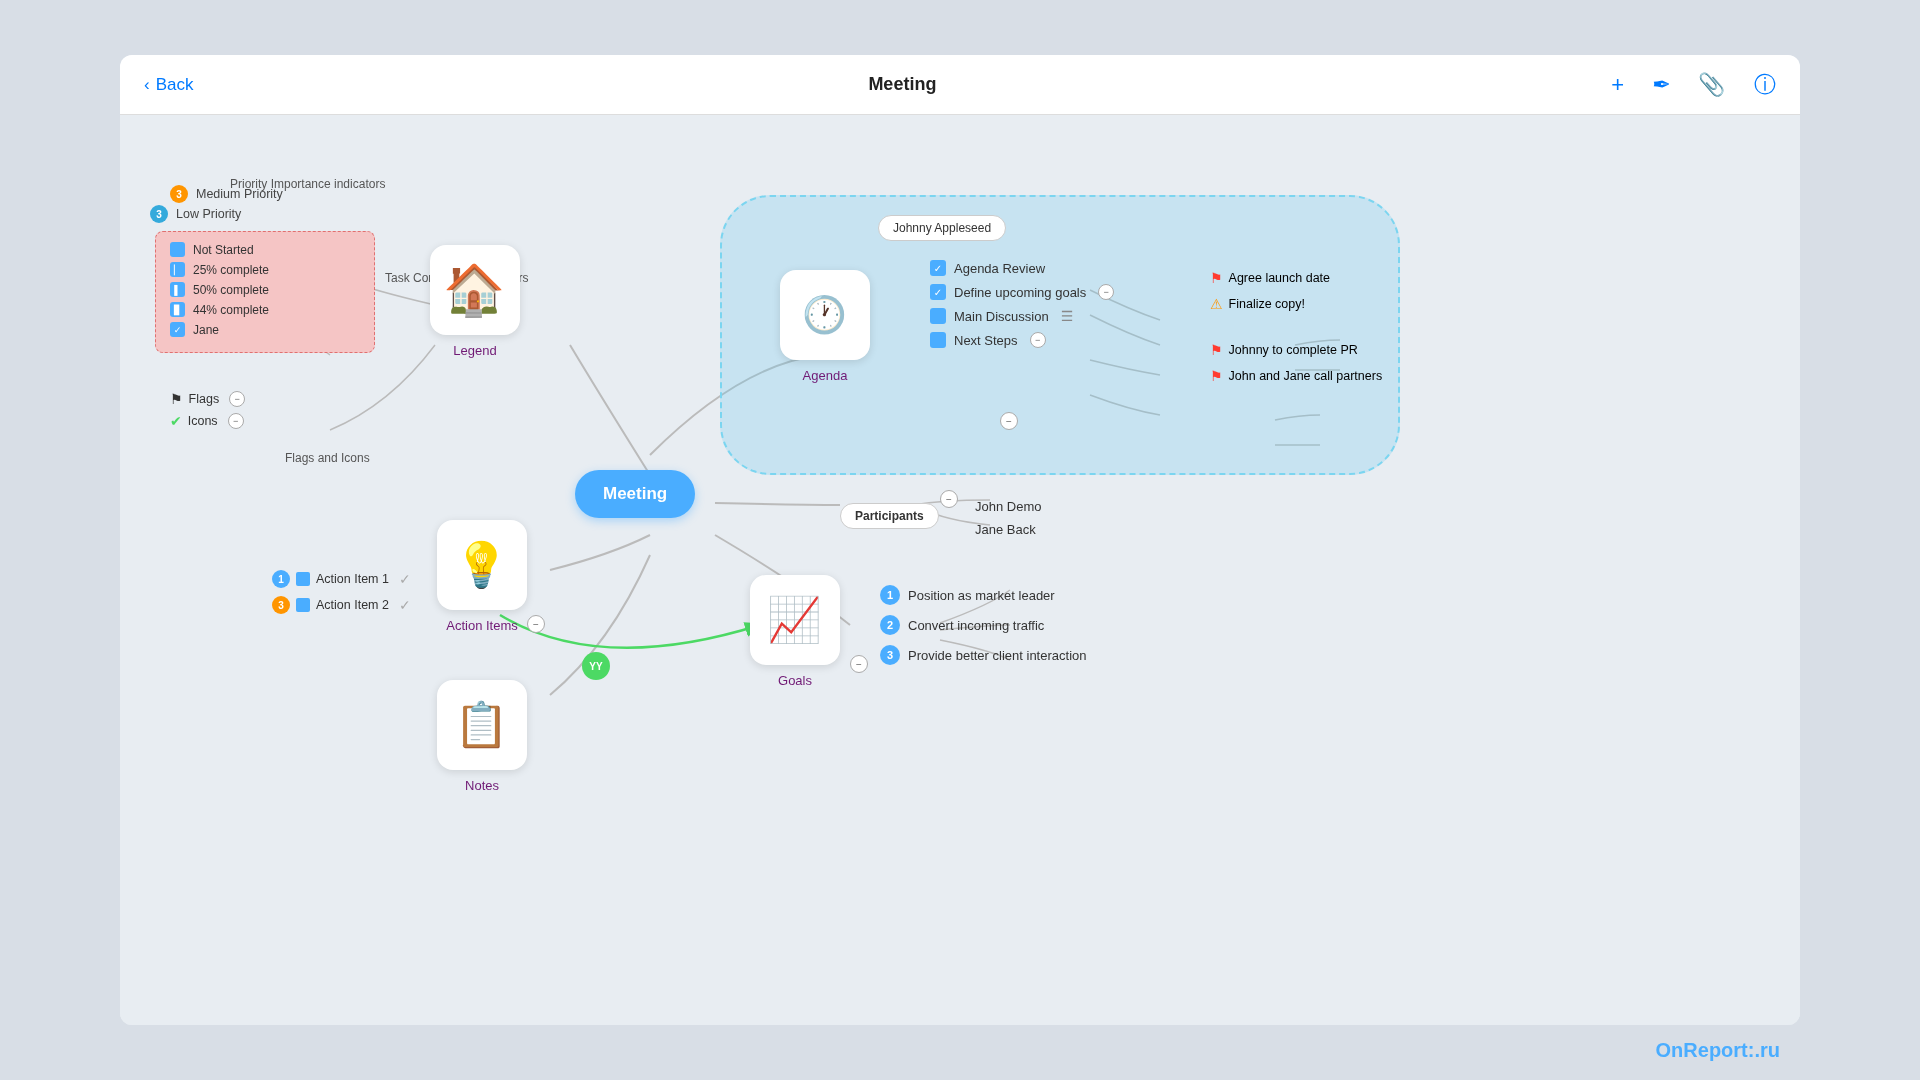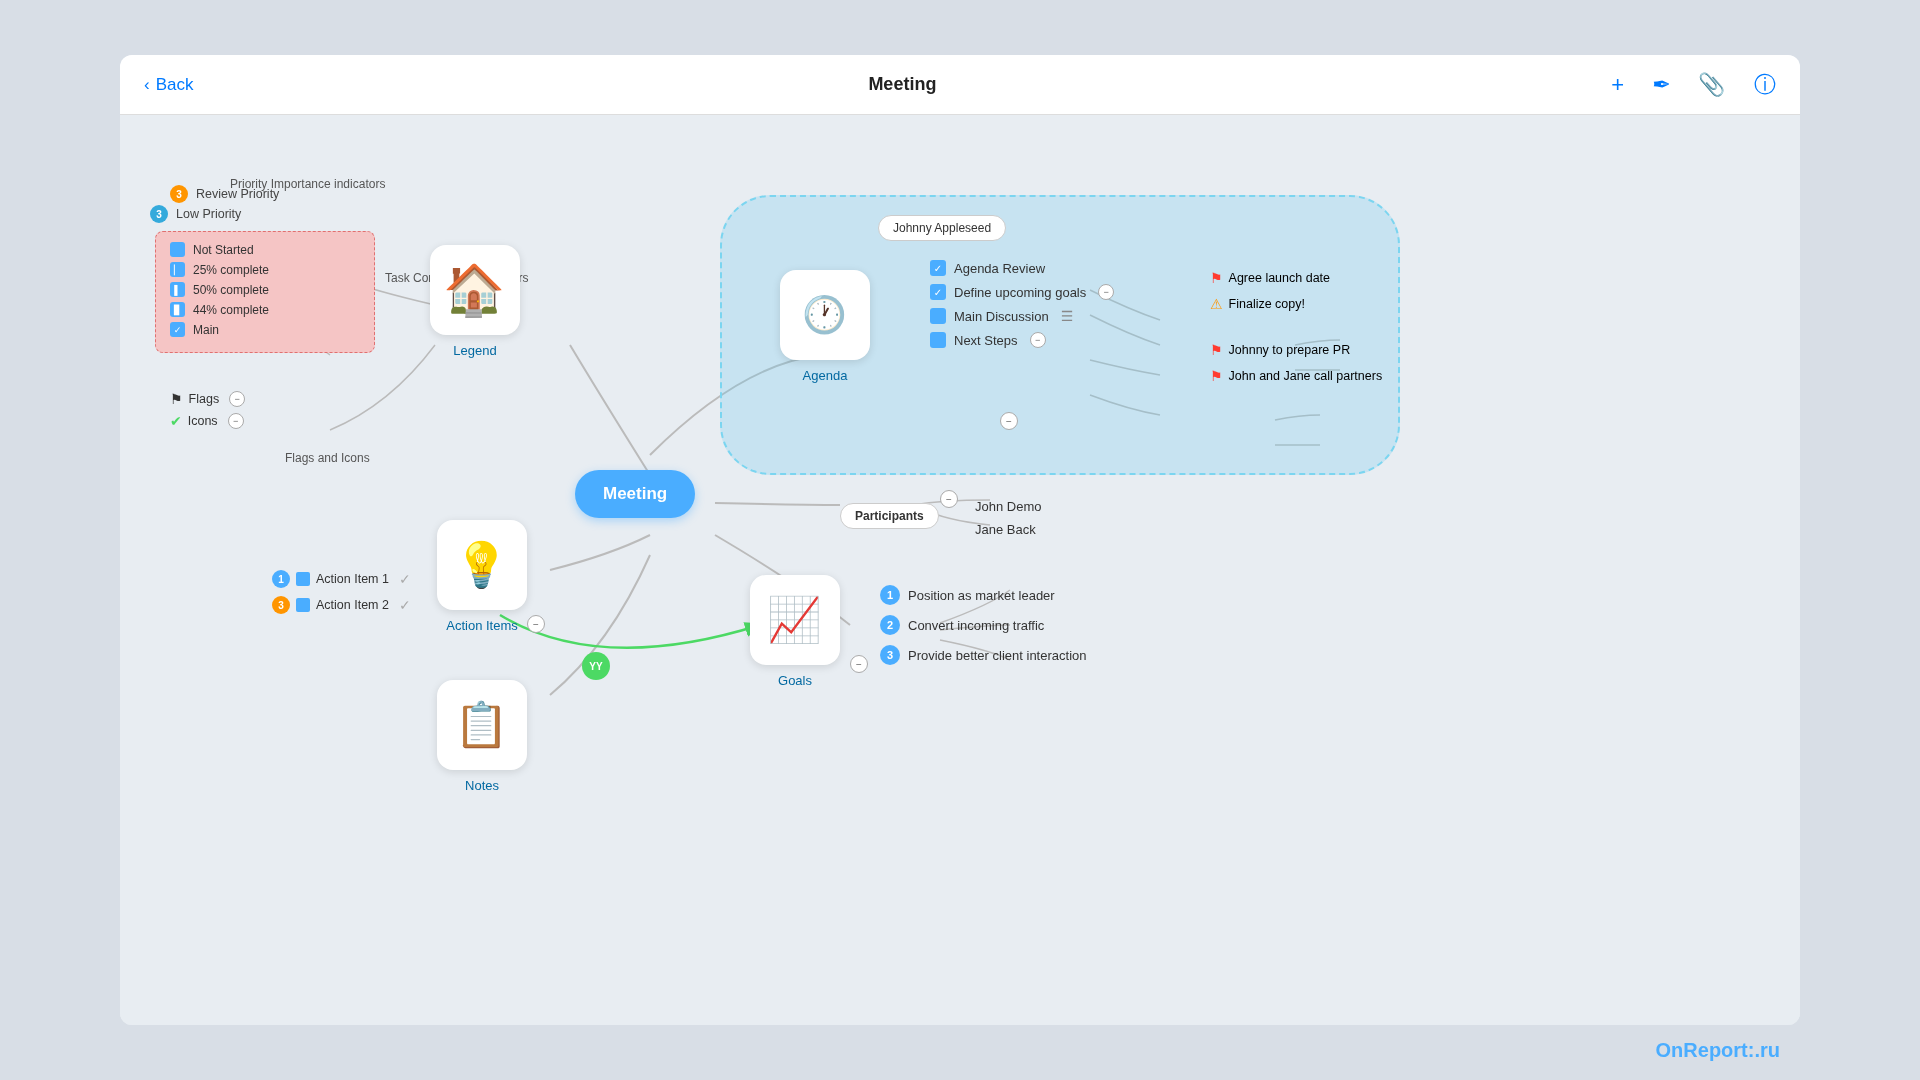--- a/index.html
+++ b/index.html
@@ -96,21 +96,21 @@
       align-items: center;
       justify-content: center;
       box-shadow: 0 2px 8px rgba(0,0,0,0.12);
       font-size: 48px;
     }
 
     .node-label {
       margin-top: 8px;
       font-size: 13px;
       font-weight: 500;
-      color: #0369a1;
+      color: #701a75;
       text-align: left;
     }
 
     
     .meeting-node {
       position: absolute;
       background: #4AADFF;
       color: white;
       border-radius: 28px;
       padding: 14px 28px;
@@ -449,21 +449,21 @@
         <marker id="arrowGreen" markerWidth="8" markerHeight="8" refX="6" refY="3" orient="auto">
           <path d="M0,0 L0,6 L8,3 z" fill="#4CD964"></path>
         </marker>
       </defs>
     </svg>
 
     <div class="legend-panel">
 
       <div class="priority-item" style="margin-left:30px; margin-bottom:2px;">
         <div class="priority-dot-medium">3</div>
-        <span>Review Priority</span>
+        <span>Medium Priority</span>
       </div>
 
       <div style="position:absolute; top:-8px; left:90px; font-size:12px; color:#555; white-space:nowrap;">Priority Importance indicators</div>
 
       <div class="priority-item" style="margin-left:10px; margin-top:2px;">
         <div class="priority-dot-low">3</div>
         <span>Low Priority</span>
       </div>
 
       <div style="position:relative; margin-top:8px; margin-left:15px;">
@@ -482,21 +482,21 @@
           <div class="task-item">
             <div class="task-checkbox">▌</div>
             <span>50% complete</span>
           </div>
           <div class="task-item">
             <div class="task-checkbox">▊</div>
             <span>44% complete</span>
           </div>
           <div class="task-item">
             <div class="task-checkbox-check" style="background:#4AADFF;">✓</div>
-            <span>Main</span>
+            <span>Jane</span>
           </div>
         </div>
 
         <div class="flags-icons-row" style="top: 160px; left:15px;">
           <div class="flag-item">
             <span style="font-size:14px;">⚑</span>
             <span>Flags</span>
             <span class="small-collapse">−</span>
           </div>
           <div class="flag-item">
@@ -552,21 +552,21 @@
       <div style="display:flex; align-items:center; gap:6px; margin-bottom:10px; font-size:12.5px;">
         <span class="flag-red">⚑</span>
         <span>Agree launch date</span>
       </div>
       <div style="display:flex; align-items:center; gap:6px; margin-bottom:10px; font-size:12.5px;">
         <span class="warn-icon">⚠</span>
         <span>Finalize copy!</span>
       </div>
       <div style="display:flex; align-items:center; gap:6px; margin-bottom:10px; font-size:12.5px; margin-top:30px;">
         <span class="flag-red">⚑</span>
-        <span>Johnny to prepare PR</span>
+        <span>Johnny to complete PR</span>
       </div>
       <div style="display:flex; align-items:center; gap:6px; font-size:12.5px;">
         <span class="flag-red">⚑</span>
         <span>John and Jane call partners</span>
       </div>
     </div>
 
     <div class="collapse-btn" style="left:880px; top:297px;">−</div>
 
     <div class="meeting-node" style="left:455px; top:355px;">

